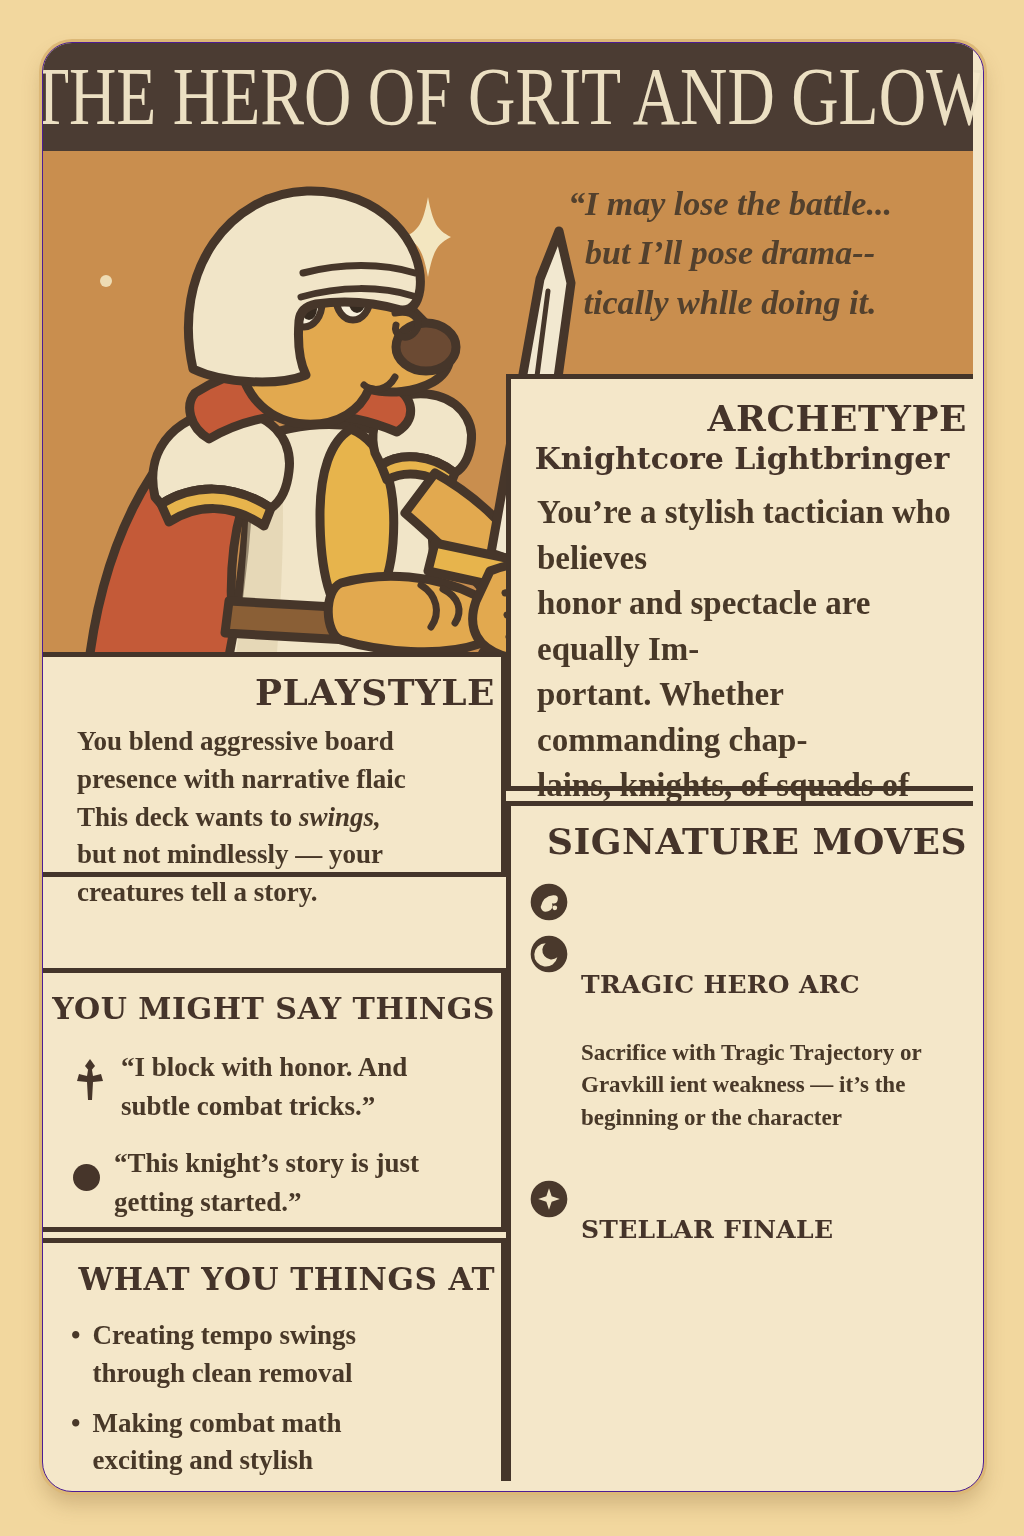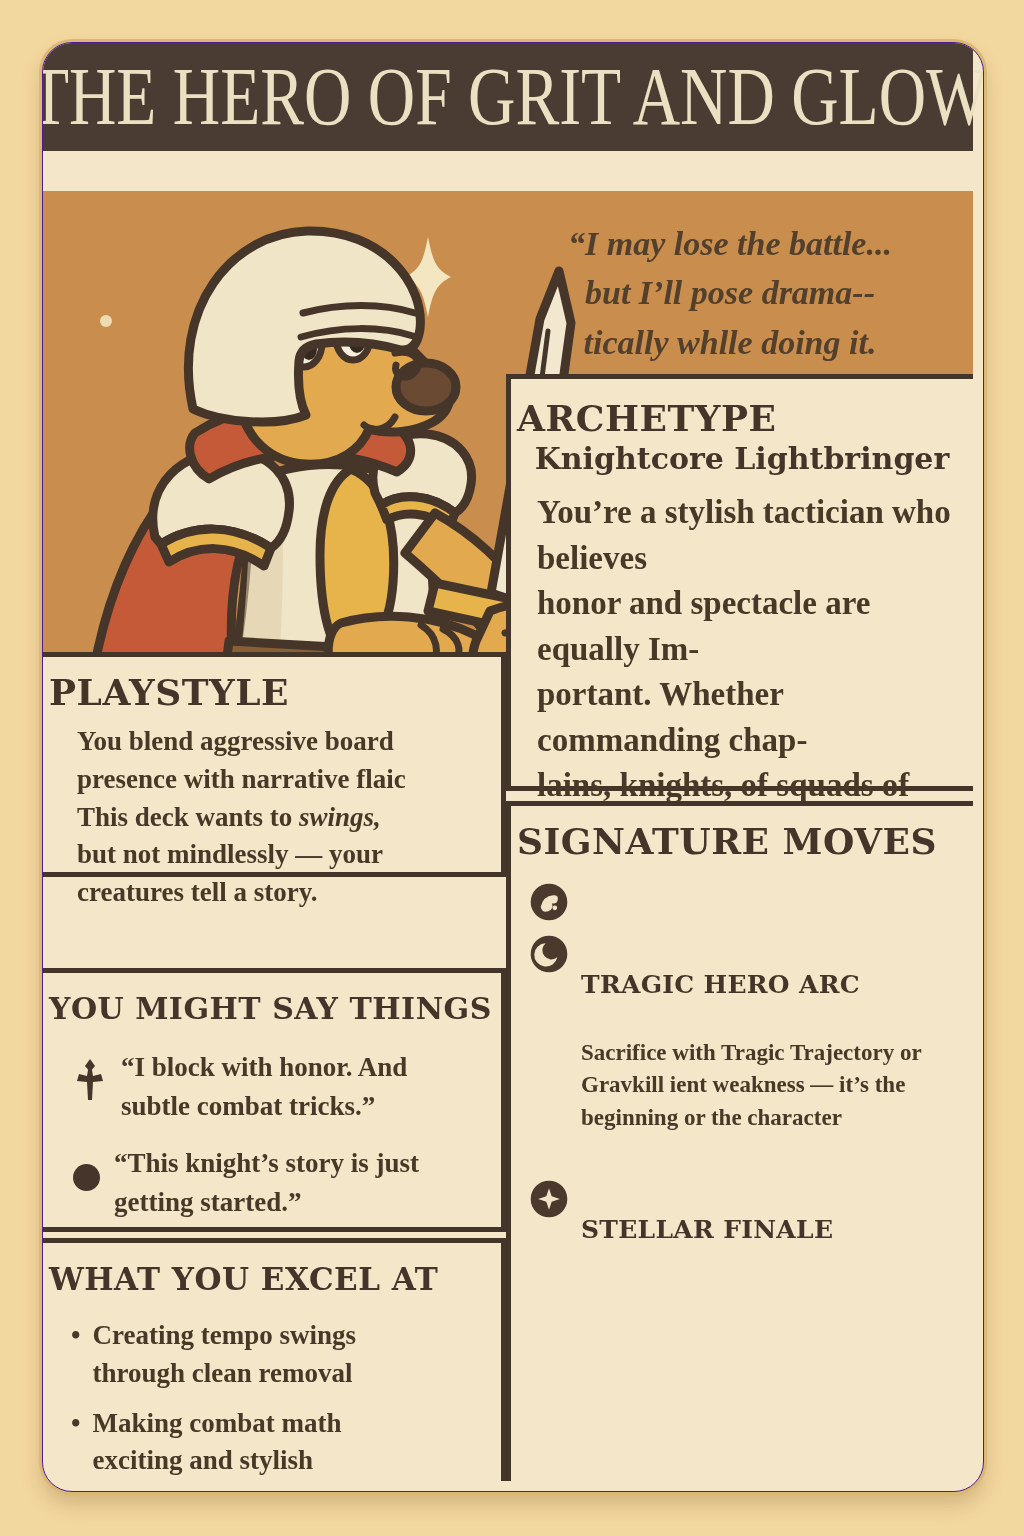--- a/index.html
+++ b/index.html
@@ -8,35 +8,35 @@
   .card{position:absolute;left:42px;top:42px;width:940px;height:1448px;background:#f4e7c9;
         border:1px solid #4c1d95;border-radius:30px;overflow:hidden;
         box-shadow:0 0 0 3px #dcb877,0 12px 20px rgba(110,75,30,.25);}
   
   .titlebar{position:absolute;left:0;top:0;width:930px;height:108px;background:#4b3c33;
             display:flex;align-items:center;justify-content:center;}
   .title-text{font-family:"Liberation Serif",serif;font-size:82px;font-weight:400;color:#ece0c3;
               white-space:nowrap;transform:scaleX(.8);display:inline-block;letter-spacing:0;}
   
   .art{position:absolute;left:0;top:108px;width:930px;height:527px;background:#e5e5e5;
-       border-bottom:5px solid #44352a;margin-top:40px;}
+       border-bottom:5px solid #44352a;}
   .art svg{position:absolute;left:0;top:0;}
   .quote{position:absolute;left:462px;top:28px;width:450px;text-align:center;
          font-style:italic;font-weight:700;font-size:34px;line-height:1.45;color:#52402d;
          white-space:pre-line;}
   
   .panel{position:absolute;background:#f4e7c9;border:5px solid #44352a;color:#483828;box-sizing:border-box;}
   .col-left{left:0;width:463px;border-left-width:0;}
   .col-right{left:463px;width:467px;border-right-width:0;}
   #p-archetype{top:331px;height:417px;}
   #p-signature{top:758px;height:680px;border-bottom-width:0;border-bottom-right-radius:24px;}
   #p-playstyle{top:609px;height:225px;}
   #p-ymst{top:925px;height:264px;}
   #p-wyea{top:1195px;height:243px;border-bottom-width:0;border-bottom-left-radius:24px;}
-  .panel h2{font-family:"DejaVu Serif",serif;font-weight:700;text-align:left;color:#45342a;
+  .panel h2{font-family:"DejaVu Serif",serif;font-weight:700;text-align:right;color:#45342a;
             font-size:36px;margin:14px 6px 8px;letter-spacing:.5px;}
   #p-ymst h2{font-size:30px;margin-top:18px;}
   #p-wyea h2{font-size:31px;margin-top:18px;}
   #p-archetype h2{margin-top:18px;margin-bottom:2px;}
   .sub{text-align:center;font-family:"DejaVu Serif",serif;font-weight:700;font-size:30px;margin:2px 0 12px;color:#45342a;}
   .body{font-weight:700;font-size:26px;line-height:1.4;white-space:pre-line;padding:2px 12px 0 34px;}
   #p-archetype .body{font-size:33px;line-height:1.38;padding:2px 18px 0 26px;}
   #p-playstyle .body{font-size:27px;}
   .say-item{display:flex;gap:14px;padding:14px 10px 4px 30px;font-weight:700;font-size:27px;
             line-height:1.45;white-space:pre-line;align-items:flex-start;}
@@ -143,21 +143,21 @@
 subtle combat tricks.”</span>
       </div>
       <div class="say-item">
         <span class="bullet-dot"></span>
         <span>“This knight’s story is just
 getting started.”</span>
       </div>
     </div>
 
     <div class="panel col-left" id="p-wyea">
-      <h2>WHAT YOU EXCEL AT</h2>
+      <h2>WHAT YOU THINGS AT</h2>
       <div class="excel-item">
         <span class="excel-bullet">•</span>
         <span>Creating tempo swings
 through clean removal</span>
       </div>
       <div class="excel-item">
         <span class="excel-bullet">•</span>
         <span>Making combat math
 exciting and stylish</span>
       </div>

